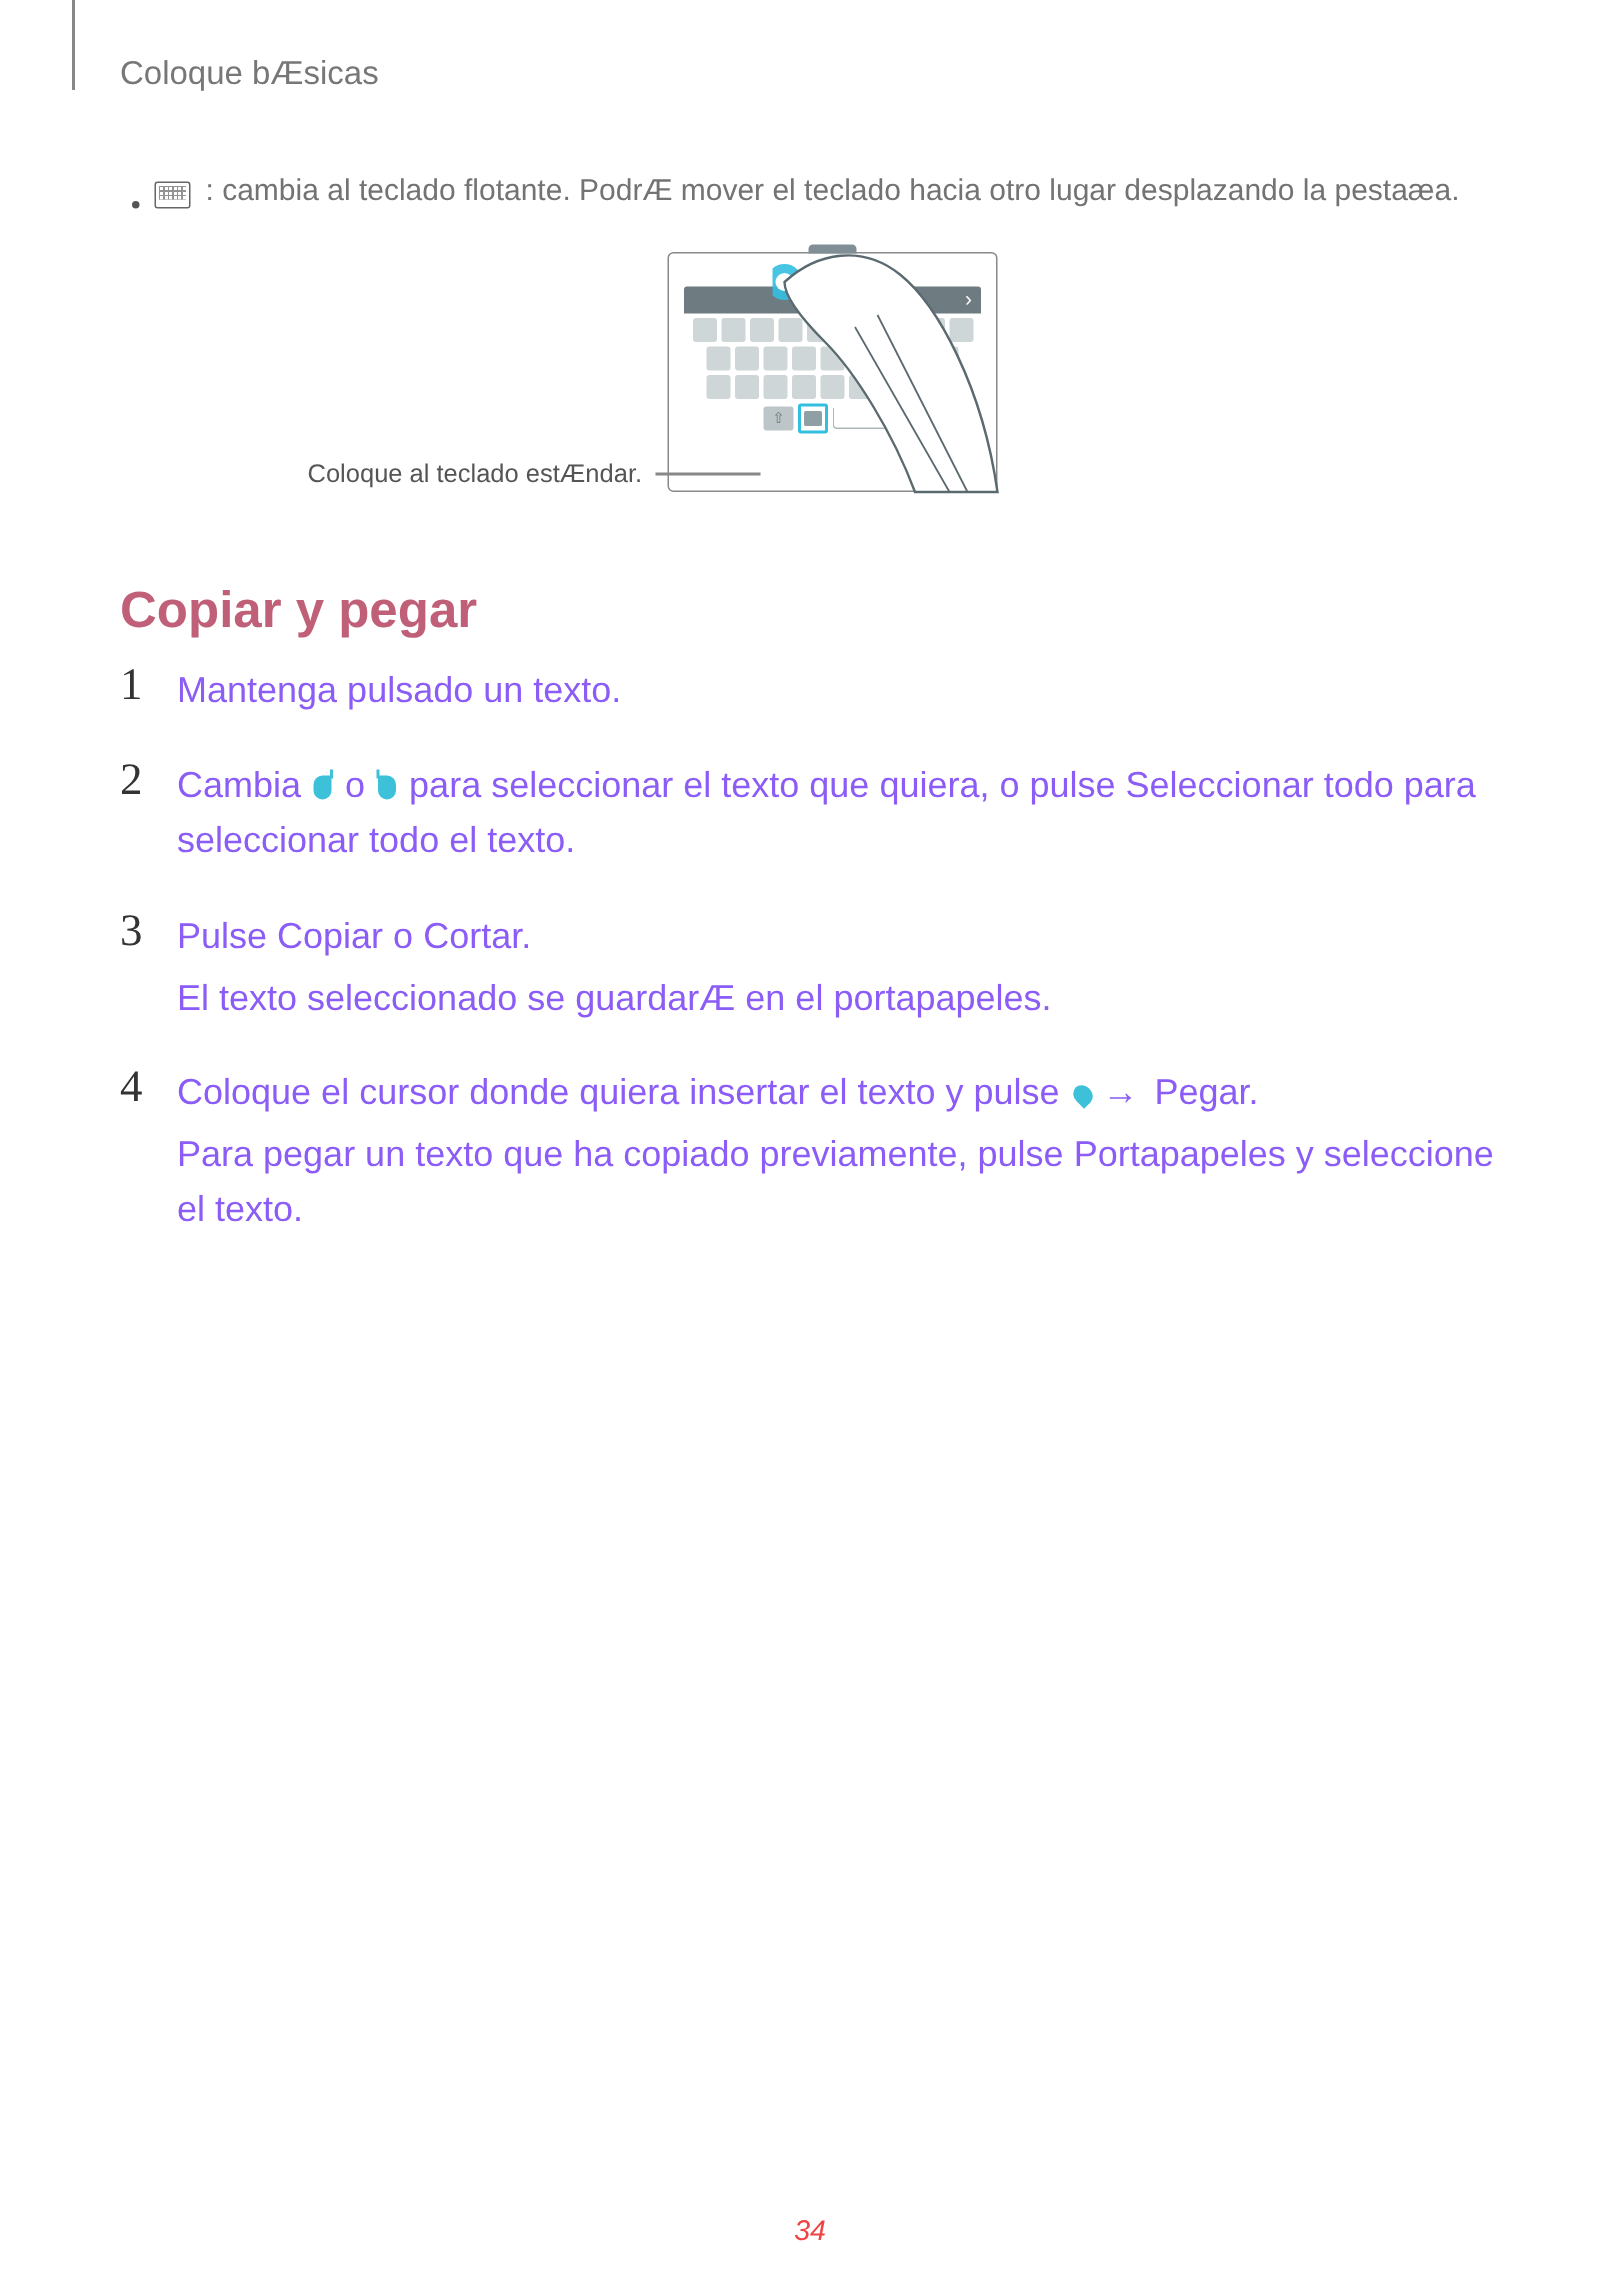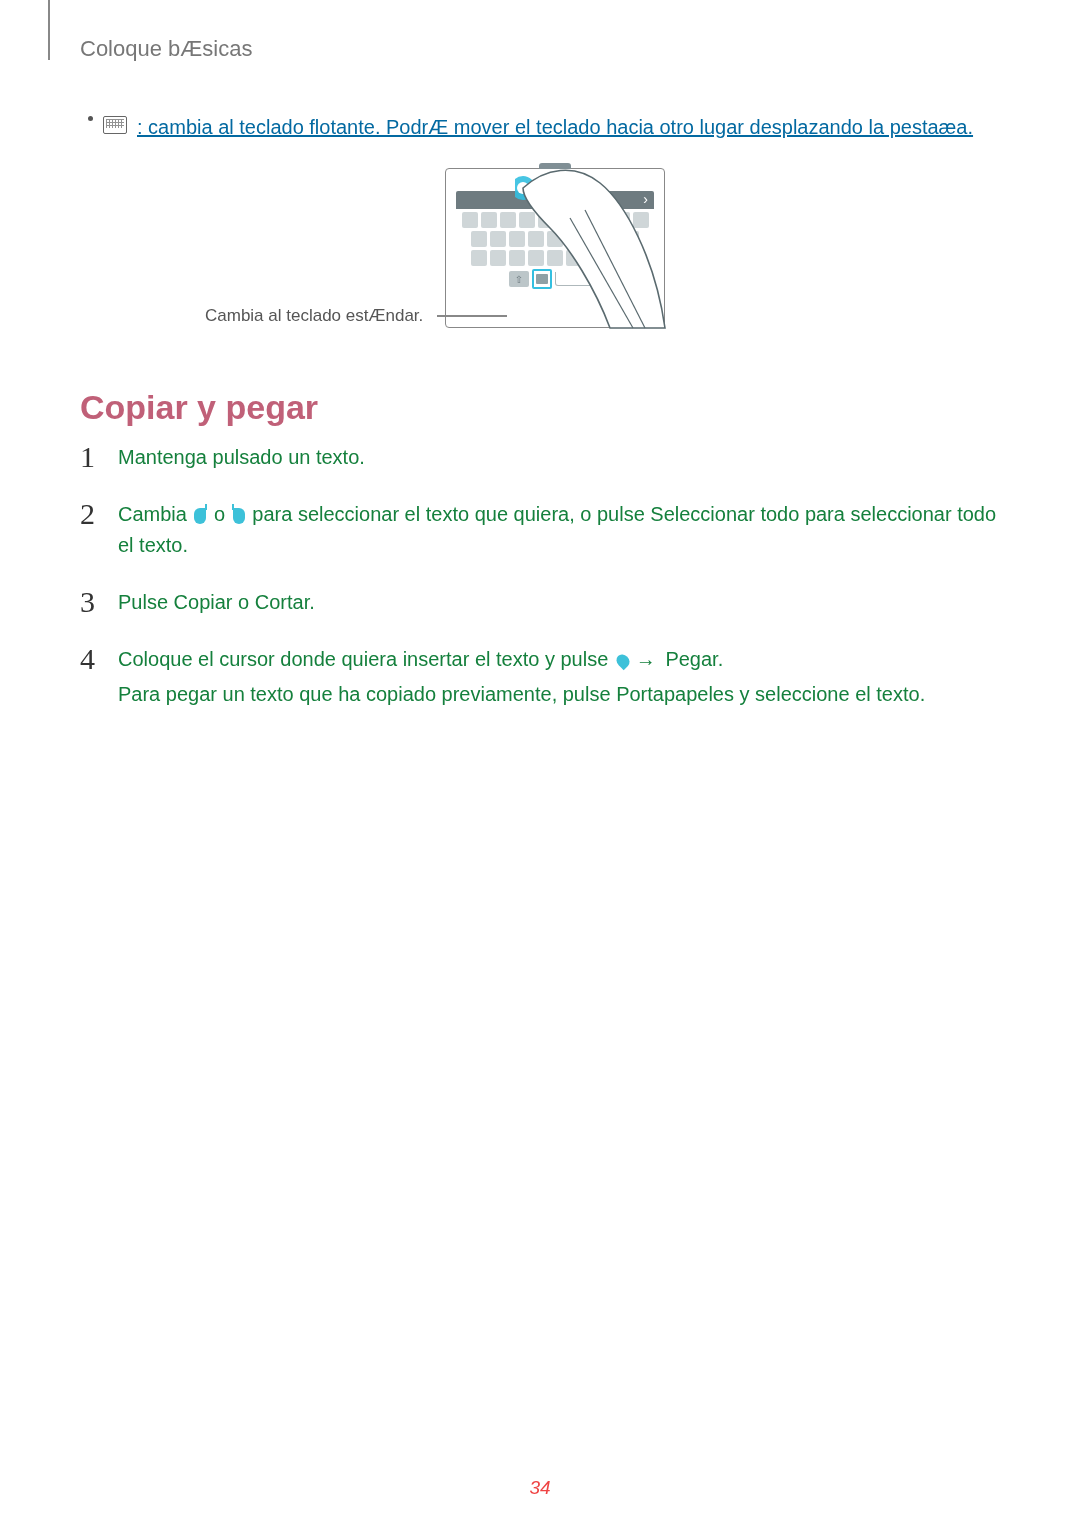--- a/index.html
+++ b/index.html
@@ -25,25 +25,24 @@
     top: 36px;
     font-size: 22px;
     color: #777;
   }
   .bullet-row {
     position: absolute;
     left: 88px;
     top: 116px;
     right: 40px;
     display: flex;
-    align-items: flex-start;
+    align-items: flex-end;
     gap: 10px;
     font-size: 20px;
-    color: #0369a1;
-    text-decoration: underline;
+    color: #737373;
   }
   .dot {
     width: 5px;
     height: 5px;
     background: #555;
     border-radius: 50%;
     flex: none;
   }
   .kb-icon-small {
     width: 24px;
@@ -210,22 +209,22 @@
   .num {
     font-family: Georgia, 'Times New Roman', serif;
     font-size: 30px;
     color: #333;
     width: 20px;
     font-weight: 400;
     line-height: 1;
     flex: none;
   }
   .step-text {
-    font-size: 20px;
-    color: #15803d;
+    font-size: 24px;
+    color: #8b5cf6;
     line-height: 1.55;
     flex: 1;
   }
   .step-text .sub {
     display: block;
     margin-top: 4px;
   }
   .handle {
     display: inline-block;
     width: 12px;
@@ -344,21 +343,21 @@
       </div>
     </div>
   </div>
   <svg class="finger" width="170" height="200" viewBox="0 0 170 200">
     <circle cx="8" cy="30" r="12" fill="#33bfe0" opacity="0.9"></circle>
     <circle cx="8" cy="30" r="6" fill="#fff"></circle>
     <path d="M8 30 C 30 10, 60 5, 85 25 C 110 45, 140 100, 150 170 L 95 170 C 80 130, 55 90, 35 70 C 20 55, 8 40, 8 30 Z" fill="#fff" stroke="#5a6a6f" stroke-width="1.6"></path>
     <path d="M70 52 L130 170" stroke="#5a6a6f" stroke-width="1.2" fill="none"></path>
     <path d="M55 60 L118 170" stroke="#5a6a6f" stroke-width="1.2" fill="none"></path>
   </svg>
-  <div class="callout">Cambia al teclado estÆndar.</div>
+  <div class="callout">Coloque al teclado estÆndar.</div>
   <div class="callout-line"></div>
 </div>
 
 <div class="h2">Copiar y pegar</div>
 
 <div class="steps">
 
   <div class="step">
     <div class="num">1</div>
     <div class="step-text">Mantenga pulsado un texto.</div>
@@ -374,20 +373,21 @@
       <span> para seleccionar el texto que quiera, o pulse </span>
       <span>Seleccionar todo</span>
       <span> para seleccionar todo el texto.</span>
     </div>
   </div>
 
   <div class="step">
     <div class="num">3</div>
     <div class="step-text">
       <span>Pulse </span><span>Copiar</span><span> o </span><span>Cortar</span><span>.</span>
+      <span class="sub">El texto seleccionado se guardarÆ en el portapapeles.</span>
     </div>
   </div>
 
   <div class="step">
     <div class="num">4</div>
     <div class="step-text">
       <span>Coloque el cursor donde quiera insertar el texto y pulse </span><span class="cursor-handle"></span><span class="arrow">→</span><span> Pegar</span><span>.</span>
       <span class="sub">
         <span>Para pegar un texto que ha copiado previamente, pulse </span><span>Portapapeles</span><span> y seleccione el texto.</span>
       </span>

